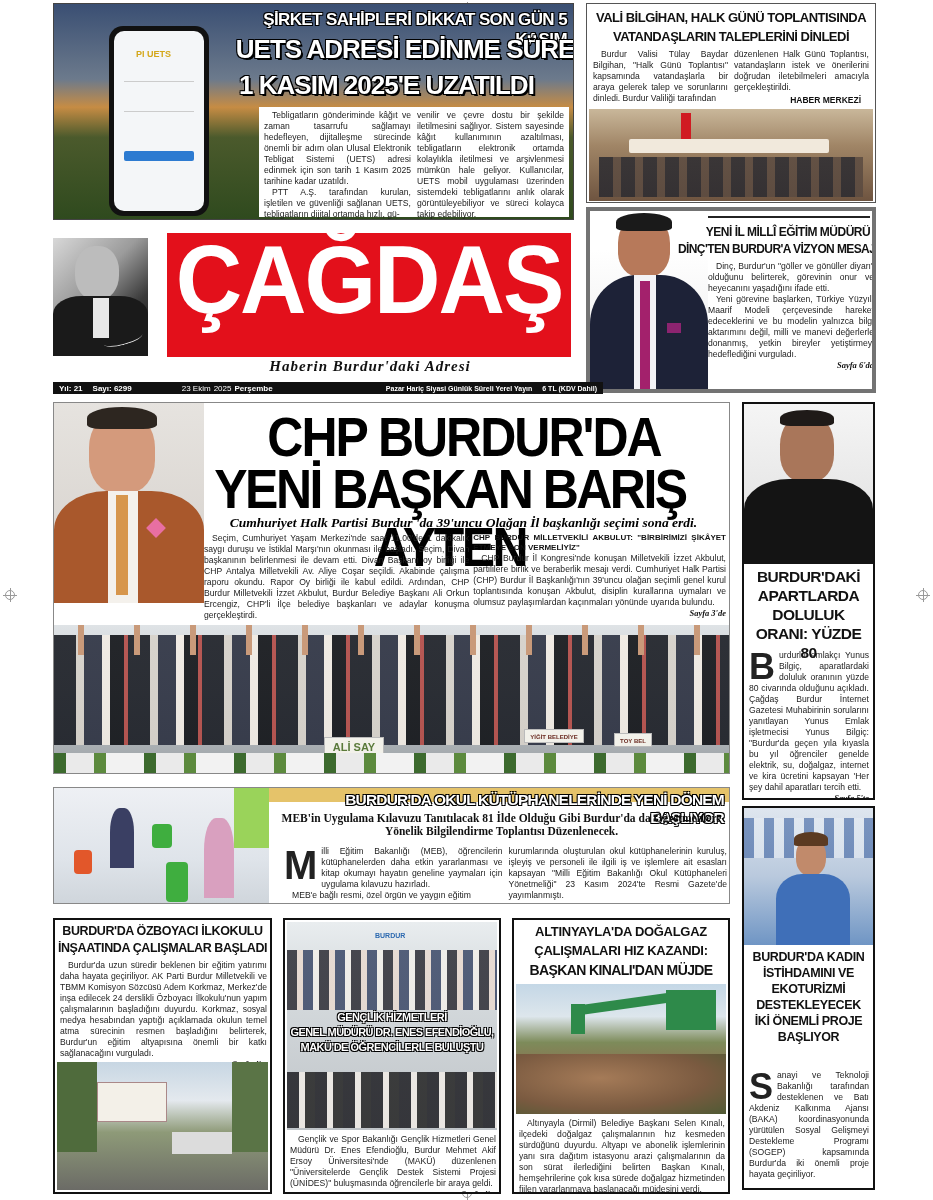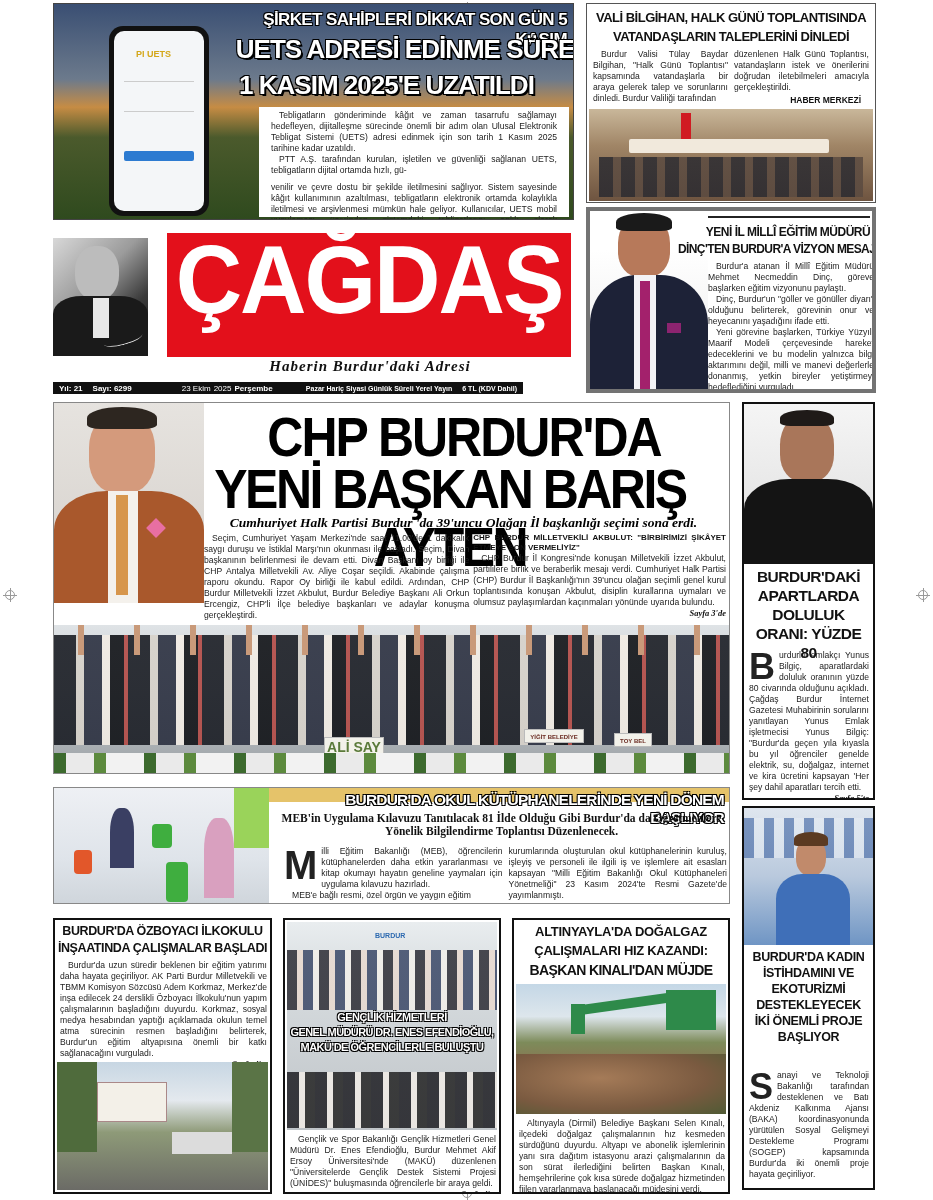--- a/index.html
+++ b/index.html
@@ -26,21 +26,21 @@
     <div style="width:100%;height:100%;background:#f4f6f8;border-radius:10px;position:relative;">
       <div style="position:absolute;top:18px;left:22px;font-size:9px;font-weight:700;color:#d4a71a;">PI UETS</div>
       <div style="position:absolute;top:50px;left:10px;width:70px;height:1px;background:#ccc;"></div>
       <div style="position:absolute;top:80px;left:10px;width:70px;height:1px;background:#ccc;"></div>
       <div style="position:absolute;top:120px;left:10px;width:70px;height:10px;background:#2d7bd1;border-radius:2px;"></div>
     </div>
   </div>
   <div style="position:absolute;left:168px;top:6px;width:345px;text-align:right;font-weight:700;font-size:17px;color:#fff;text-shadow:1px 1px 0 #000,-1px -1px 0 #000,1px -1px 0 #000,-1px 1px 0 #000;letter-spacing:-0.6px;">ŞİRKET SAHİPLERİ DİKKAT SON GÜN 5 KASIM</div>
   <div style="position:absolute;left:150px;top:30px;width:393px;text-align:right;font-weight:700;font-size:26px;color:#fff;text-shadow:2px 2px 0 #000,-1px -1px 0 #000,1px -1px 0 #000,-1px 1px 0 #000;letter-spacing:-1px;">UETS ADRESİ EDİNME SÜRESİ</div>
   <div style="position:absolute;left:150px;top:66px;width:365px;text-align:center;font-weight:700;font-size:26px;color:#fff;text-shadow:2px 2px 0 #000,-1px -1px 0 #000,1px -1px 0 #000,-1px 1px 0 #000;letter-spacing:-1px;">1 KASIM 2025'E UZATILDI</div>
-  <div style="position:absolute;left:205px;top:103px;width:310px;height:110px;background:#fff;padding:3px 12px;display:flex;gap:6px;flex-direction:column;">
+  <div style="position:absolute;left:205px;top:103px;width:310px;height:110px;background:#fff;padding:3px 5px;display:flex;gap:6px;">
     <div style="flex:1;">
       <p class="body-text">Tebligatların gönderiminde kâğıt ve zaman tasarrufu sağlamayı hedefleyen, dijitalleşme sürecinde önemli bir adım olan Ulusal Elektronik Tebligat Sistemi (UETS) adresi edinmek için son tarih 1 Kasım 2025 tarihine kadar uzatıldı.</p>
       <p class="body-text">PTT A.Ş. tarafından kurulan, işletilen ve güvenliği sağlanan UETS, tebligatların dijital ortamda hızlı, gü-</p>
     </div>
     <div style="flex:1;">
       <p class="body-text" style="text-indent:0;">venilir ve çevre dostu bir şekilde iletilmesini sağlıyor. Sistem sayesinde kâğıt kullanımının azaltılması, tebligatların elektronik ortamda kolaylıkla iletilmesi ve arşivlenmesi mümkün hale geliyor. Kullanıcılar, UETS mobil uygulaması üzerinden sistemdeki tebligatlarını anlık olarak görüntüleyebiliyor ve süreci kolayca takip edebiliyor.</p>
 
     </div>
   </div>
 </div>
@@ -68,38 +68,37 @@
     <div style="position:absolute;left:28px;top:2px;width:52px;height:62px;background:#b7795a;border-radius:45% 45% 40% 40%;"></div>
     <div style="position:absolute;left:26px;top:0;width:56px;height:18px;background:#1a1a1a;border-radius:50% 50% 20% 20%;"></div>
     <div style="position:absolute;left:0;top:62px;width:118px;height:122px;background:#1d2237;border-radius:40% 40% 0 0;"></div>
     <div style="position:absolute;left:44px;top:62px;width:22px;height:122px;background:#f3f3f6;"></div>
     <div style="position:absolute;left:50px;top:68px;width:10px;height:110px;background:#a3216c;"></div>
     <div style="position:absolute;left:77px;top:110px;width:14px;height:10px;background:#8c2470;"></div>
   </div>
   <div style="position:absolute;left:110px;top:14px;width:176px;text-align:center;font-weight:700;font-size:12px;letter-spacing:-0.5px;">YENİ İL MİLLÎ EĞİTİM MÜDÜRÜ</div>
   <div style="position:absolute;left:78px;top:31px;width:210px;text-align:right;font-weight:700;font-size:12px;letter-spacing:-0.6px;">DİNÇ'TEN BURDUR'A VİZYON MESAJI</div>
   <div style="position:absolute;left:118px;top:50px;width:166px;">
-    <p class="body-text">Burdur'a atanan İl Millî Eğitim Müdürü Mehmet Necmeddin Dinç, göreve başlarken eğitim vizyonunu paylaştı.</p>
     <p class="body-text">Dinç, Burdur'un "göller ve gönüller diyarı" olduğunu belirterek, görevinin onur ve heyecanını yaşadığını ifade etti.</p>
     <p class="body-text">Yeni görevine başlarken, Türkiye Yüzyılı Maarif Modeli çerçevesinde hareket edeceklerini ve bu modelin yalnızca bilgi aktarımını değil, milli ve manevi değerlerle donanmış, yetkin bireyler yetiştirmeyi hedeflediğini vurguladı.</p>
     <span class="sayfa">Sayfa 6'da</span>
   </div>
 </div>
 
 <div class="photo" style="left:53px;top:238px;width:95px;height:118px;background:linear-gradient(135deg,#d8d8d8 0%,#9b9b9b 40%,#3a3a3a 70%,#111 100%);">
   <div style="position:absolute;left:22px;top:8px;width:44px;height:54px;background:#bcbcbc;border-radius:45%;"></div>
   <div style="position:absolute;left:0;top:58px;width:95px;height:60px;background:#1a1a1a;border-radius:30% 30% 0 0;"></div>
   <div style="position:absolute;left:40px;top:60px;width:16px;height:40px;background:#e8e8e8;"></div>
   <div style="position:absolute;left:50px;top:95px;width:40px;height:12px;border-bottom:1px solid #ddd;border-radius:50%;transform:rotate(-15deg);"></div>
 </div>
 <div style="position:absolute;left:167px;top:233px;width:404px;height:124px;background:#e3101b;">
   <div style="position:absolute;left:0;top:-4px;width:100%;text-align:center;font-weight:700;font-size:92px;color:#fff;letter-spacing:-2px;line-height:100px;transform:scaleY(1.05);">ÇAĞDAŞ</div>
 </div>
 <div style="position:absolute;left:200px;top:358px;width:340px;text-align:center;font-family:'Liberation Serif',serif;font-style:italic;font-weight:700;font-size:15px;letter-spacing:1px;color:#111;">Haberin Burdur'daki Adresi</div>
-<div style="position:absolute;left:53px;top:382px;width:470px;height:12px;background:#111;color:#fff;font-size:8px;font-weight:700;display:flex;align-items:center;padding:0 6px;">
+<div style="position:absolute;left:53px;top:382px;width:550px;height:12px;background:#111;color:#fff;font-size:8px;font-weight:700;display:flex;align-items:center;padding:0 6px;">
   <span style="margin-right:10px;">Yıl: 21</span>
   <span style="margin-right:50px;">Sayı: 6299</span>
   <span style="font-weight:400;margin-right:3px;">23 Ekim</span>
   <span style="font-weight:400;margin-right:3px;">2025</span>
   <span style="margin-right:auto;">Perşembe</span>
   <span style="font-size:7px;margin-right:10px;">Pazar Hariç Siyasi Günlük Süreli Yerel Yayın</span>
   <span style="font-size:7px;">6 TL (KDV Dahil)</span>
 </div>
 
 <div class="box" style="left:53px;top:402px;width:677px;height:372px;border:1px solid #888;">
@@ -118,21 +117,21 @@
     <p class="body-text" style="flex:1.05;">Seçim, Cumhuriyet Yaşam Merkezi'nde saat 11.00'de 1 dakikalık saygı duruşu ve İstiklal Marşı'nın okunması ile başladı. Seçim, Divan başkanının belirlenmesi ile devam etti. Divan Başkanı oy birliği ile CHP Antalya Milletvekili Av. Aliye Coşar seçildi. Akabinde çalışma raporu okundu. Rapor Oy birliği ile kabul edildi. Ardından, CHP Burdur Milletvekili İzzet Akbulut, Burdur Belediye Başkanı Ali Orkun Ercengiz, CHP'li İlçe belediye başkanları ve adaylar konuşma gerçekleştirdi.</p>
     <div style="flex:1;">
       <p style="font-size:8px;font-weight:700;line-height:10px;text-align:justify;">CHP BURDUR MİLLETVEKİLİ AKBULUT: "BİRBİRİMİZİ ŞİKÂYET ETMEYE SON VERMELİYİZ"</p>
       <p class="body-text">CHP Burdur İl Kongresi'nde konuşan Milletvekili İzzet Akbulut, partililere birlik ve beraberlik mesajı verdi. Cumhuriyet Halk Partisi (CHP) Burdur İl Başkanlığı'nın 39'uncu olağan seçimli genel kurul toplantısında konuşan Akbulut, disiplin kurallarına uymaları ve olumsuz paylaşımlardan kaçınmaları yönünde uyarıda bulundu.</p>
       <span class="sayfa">Sayfa 3'de</span>
     </div>
   </div>
   <div class="photo" style="left:0;top:222px;width:677px;height:150px;background:linear-gradient(180deg,#dfe3e6 0%,#c8ccd0 40%,#9aa0a4 100%);">
     <div style="position:absolute;left:0;top:10px;width:677px;height:110px;background:repeating-linear-gradient(90deg,#1a1d24 0 22px,#d7d2ca 22px 30px,#2b3040 30px 48px,#f2ece4 48px 56px,#101216 56px 70px,#b34a45 70px 74px);opacity:.9;"></div>
     <div style="position:absolute;left:0;top:0;width:677px;height:30px;background:repeating-linear-gradient(90deg,transparent 0 24px,#c99a7a 24px 30px,transparent 30px 56px);"></div>
-    <div style="position:absolute;left:270px;top:112px;width:60px;height:18px;background:#f2f1ea;border:1px solid #bbb;font-size:14px;font-weight:700;color:#5a7a3a;text-align:center;line-height:18px;">ALİ SAY</div>
+    <div style="position:absolute;left:270px;top:112px;width:60px;height:18px;background:#f2f1ea;border:1px solid #bbb;font-size:11px;font-weight:700;color:#5a7a3a;text-align:center;line-height:18px;">ALİ SAY</div>
     <div style="position:absolute;left:470px;top:104px;width:60px;height:14px;background:#f2f1ea;border:1px solid #bbb;font-size:6px;font-weight:700;color:#6a2a20;text-align:center;line-height:14px;">YİĞİT BELEDİYE</div>
     <div style="position:absolute;left:560px;top:108px;width:38px;height:14px;background:#f2f1ea;border:1px solid #bbb;font-size:6px;font-weight:700;color:#6a2a20;text-align:center;line-height:14px;">TOY BEL</div>
     <div style="position:absolute;left:0;top:128px;width:677px;height:22px;background:repeating-linear-gradient(90deg,#3c6a2e 0 12px,#eaeaea 12px 40px,#5c8a3e 40px 52px,#f2f2f2 52px 90px);"></div>
   </div>
 </div>
 
 <div class="box" style="left:742px;top:402px;width:133px;height:398px;border:2px solid #111;">
   <div class="photo" style="left:0;top:0;width:129px;height:160px;background:linear-gradient(180deg,#f5f5f5 0%,#ddd 100%);">
     <div style="position:absolute;left:36px;top:10px;width:54px;height:68px;background:#a9765a;border-radius:45% 45% 40% 40%;"></div>
     <div style="position:absolute;left:36px;top:6px;width:54px;height:16px;background:#1f1a18;border-radius:50% 50% 20% 20%;"></div>

